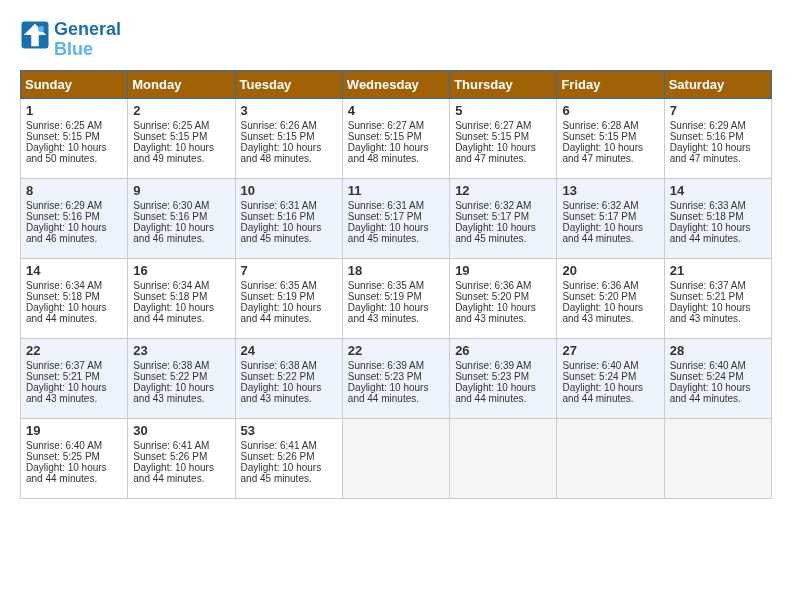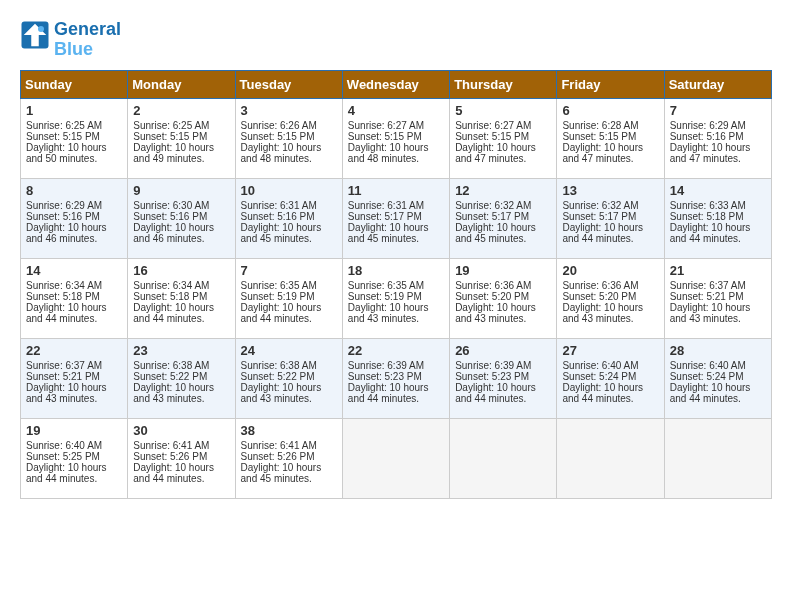--- a/index.html
+++ b/index.html
@@ -148,20 +148,20 @@
         <td><span class="day-num">23</span>Sunrise: 6:38 AM<br>Sunset: 5:22 PM<br>Daylight: 10 hours<br> and 43 minutes.</td>
         <td><span class="day-num">24</span>Sunrise: 6:38 AM<br>Sunset: 5:22 PM<br>Daylight: 10 hours<br> and 43 minutes.</td>
         <td><span class="day-num">22</span>Sunrise: 6:39 AM<br>Sunset: 5:23 PM<br>Daylight: 10 hours<br> and 44 minutes.</td>
         <td><span class="day-num">26</span>Sunrise: 6:39 AM<br>Sunset: 5:23 PM<br>Daylight: 10 hours<br> and 44 minutes.</td>
         <td><span class="day-num">27</span>Sunrise: 6:40 AM<br>Sunset: 5:24 PM<br>Daylight: 10 hours<br> and 44 minutes.</td>
         <td><span class="day-num">28</span>Sunrise: 6:40 AM<br>Sunset: 5:24 PM<br>Daylight: 10 hours<br> and 44 minutes.</td>
       </tr>
       <tr>
         <td><span class="day-num">19</span>Sunrise: 6:40 AM<br>Sunset: 5:25 PM<br>Daylight: 10 hours<br> and 44 minutes.</td>
         <td><span class="day-num">30</span>Sunrise: 6:41 AM<br>Sunset: 5:26 PM<br>Daylight: 10 hours<br> and 44 minutes.</td>
-        <td><span class="day-num">38</span>Sunrise: 6:41 AM<br>Sunset: 5:26 PM<br>Daylight: 10 hours<br> and 45 minutes.</td>
+        <td><span class="day-num">53</span>Sunrise: 6:41 AM<br>Sunset: 5:26 PM<br>Daylight: 10 hours<br> and 45 minutes.</td>
         <td class="empty"></td>
         <td class="empty"></td>
         <td class="empty"></td>
         <td class="empty"></td>
       </tr>
     </tbody>
 </table>
 
 </body></html>

